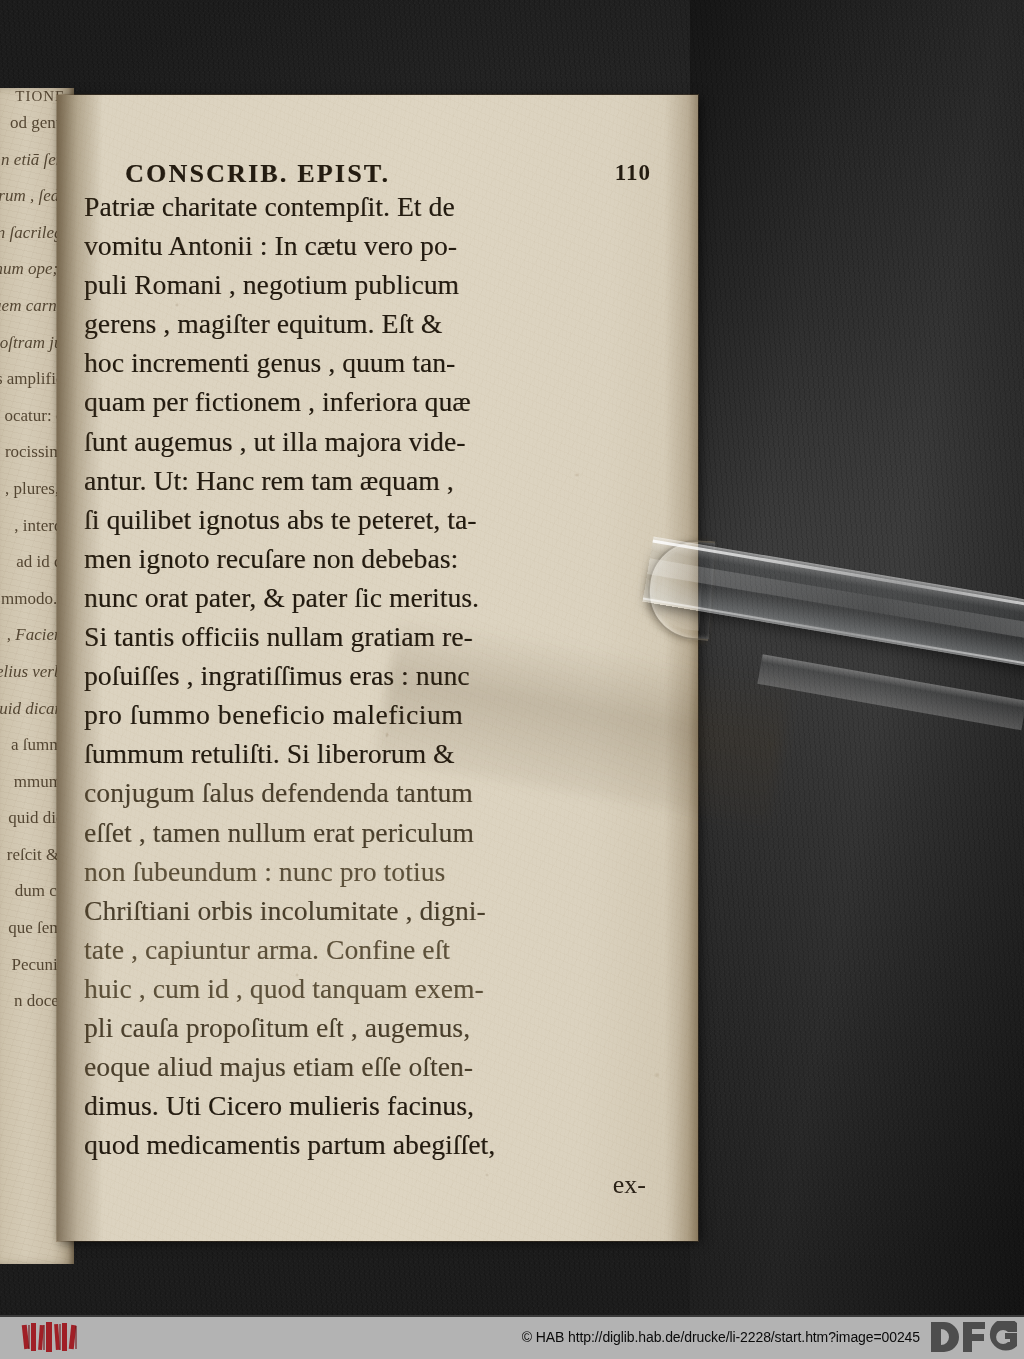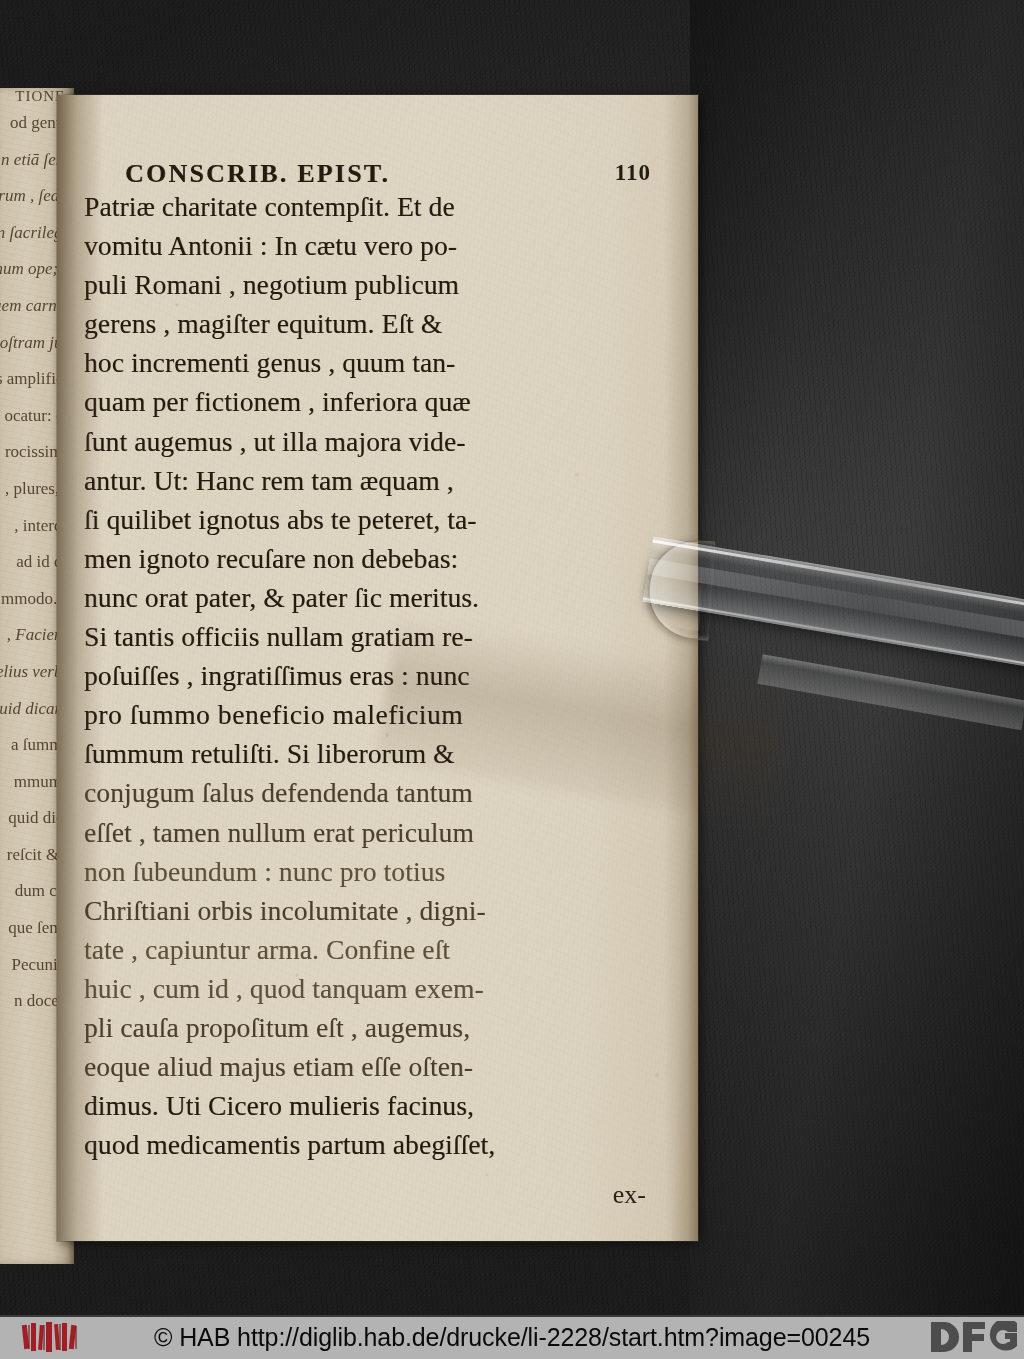--- a/index.html
+++ b/index.html
@@ -84,21 +84,21 @@
   .runhead .folio{font-size:23px;letter-spacing:1px;font-weight:600;
     position:relative;top:-2px;left:6px;}
 
   .body{position:absolute;left:27px;top:92px;width:580px;color:#231b10;}
   .tline{font-size:27.5px;line-height:39.1px;white-space:nowrap;
     letter-spacing:.1px;
     text-shadow:.45px .35px .2px rgba(35,25,12,.42);}
   .tline.spaced{letter-spacing:.55px;}
   .tline.faded{color:#4a3f2c;text-shadow:.4px .3px .4px rgba(70,58,38,.35);}
   .tline.vfaded{color:#5c503a;text-shadow:.4px .3px .5px rgba(90,75,50,.3);}
-  .catch{font-size:26px;text-align:right;padding-right:18px;margin-top:16px;
+  .catch{font-size:26px;text-align:right;padding-right:18px;margin-top:6px;
     color:#2b2217;}
 
   
   .holder{position:absolute;left:648px;top:536px;width:420px;height:66px;
     transform:rotate(9.6deg);transform-origin:left center;pointer-events:none;
     background:linear-gradient(180deg,
         rgba(255,255,255,.52) 0px, rgba(235,238,240,.30) 4px,
         rgba(150,158,163,.16) 14px, rgba(120,128,134,.12) 40px,
         rgba(205,212,216,.30) 60px, rgba(250,252,253,.42) 66px);
     box-shadow:0 10px 16px -8px rgba(0,0,0,.6);}
@@ -122,21 +122,21 @@
     transform:rotate(10deg);transform-origin:left center;pointer-events:none;
     background:linear-gradient(180deg, rgba(255,255,255,.30) 0px, rgba(190,196,200,.12) 8px, rgba(255,255,255,.22) 30px);}
 
   
   .footer{position:absolute;left:0;bottom:0;width:1024px;height:44px;
     background:#b3b3b3;display:flex;align-items:center;
     font-family:"Liberation Sans", sans-serif;}
   .footer .topline{position:absolute;left:0;top:0;width:100%;height:2px;background:#3a3a3a;}
   .hab-logo{width:104px;height:44px;display:flex;align-items:center;justify-content:center;}
   .hab-logo svg{display:block;}
-  .credit{flex:1;text-align:center;font-size:25px;color:#0a0a0a;
+  .credit{flex:1;text-align:right;font-size:14px;color:#0a0a0a;
     letter-spacing:-.1px;white-space:nowrap;}
   .dfg-logo{width:104px;height:44px;display:flex;align-items:center;justify-content:flex-end;
     padding-right:6px;box-sizing:border-box;}
   .dfg-logo svg{display:block;}
 </style>
 </head>
 <body>
 
 <div id="stage">
 

